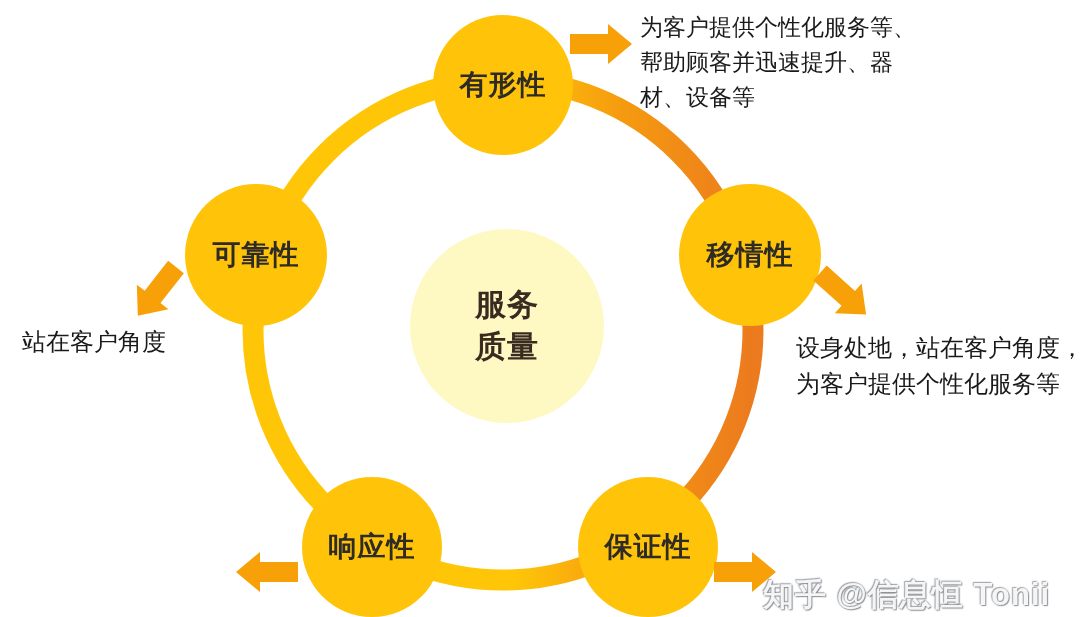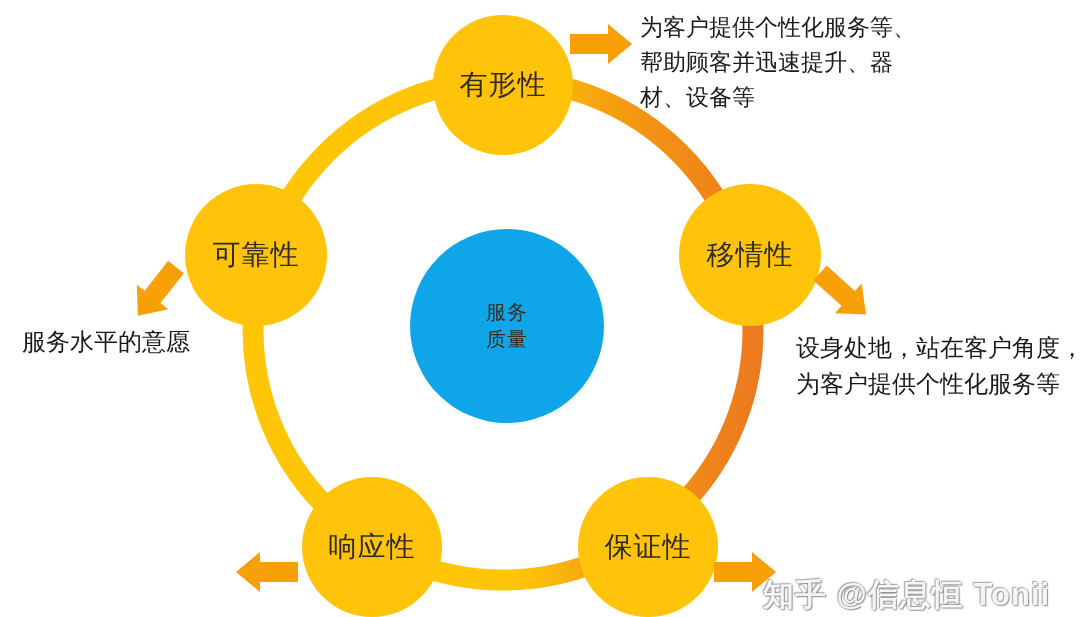--- a/index.html
+++ b/index.html
@@ -8,24 +8,24 @@
     background:#ffffff;
     font-family:"Liberation Sans","DejaVu Sans",sans-serif;
   }
   #ring-layer,#arrow-layer{position:absolute;left:0;top:0;width:1080px;height:617px;}
   #ring-layer{z-index:1;}
   #arrow-layer{z-index:3;}
   .node{
     position:absolute;z-index:2;border-radius:50%;
     background:#FFC40A;
     display:flex;align-items:center;justify-content:center;
-    color:#2E2A26;font-size:28px;font-weight:400;letter-spacing:1px;
+    color:#2E2A26;font-size:28px;font-weight:700;letter-spacing:1px;
   }
   .node.center{
-    background:#0ea5e9;color:#3A2B20;font-size:20px;
+    background:#fef9c3;color:#3A2B20;font-size:31px;
     flex-direction:column;line-height:1.35;text-align:center;
   }
   .node.tangible{left:433px;top:15px;width:140px;height:140px;}
   .node.reliability{left:185px;top:184px;width:142px;height:142px;}
   .node.empathy{left:679px;top:184px;width:142px;height:142px;}
   .node.responsiveness{left:302px;top:477px;width:140px;height:140px;}
   .node.assurance{left:578px;top:477px;width:140px;height:140px;}
   .node.center{left:410px;top:229px;width:194px;height:194px;}
   .annotation{
     position:absolute;z-index:4;color:#1a1a1a;font-weight:500;
@@ -90,21 +90,21 @@
     </g>
   </svg>
 
   <div class="annotation tangible-note">
     <div>为客户提供个性化服务等、</div>
     <div>帮助顾客并迅速提升、器</div>
     <div>材、设备等</div>
   </div>
 
   <div class="annotation reliability-note">
-    <div>服务水平的意愿</div>
+    <div>站在客户角度</div>
   </div>
 
   <div class="annotation empathy-note">
     <div>设身处地，站在客户角度，</div>
     <div>为客户提供个性化服务等</div>
   </div>
 
   <div class="annotation responsiveness-note">
   </div>
 

